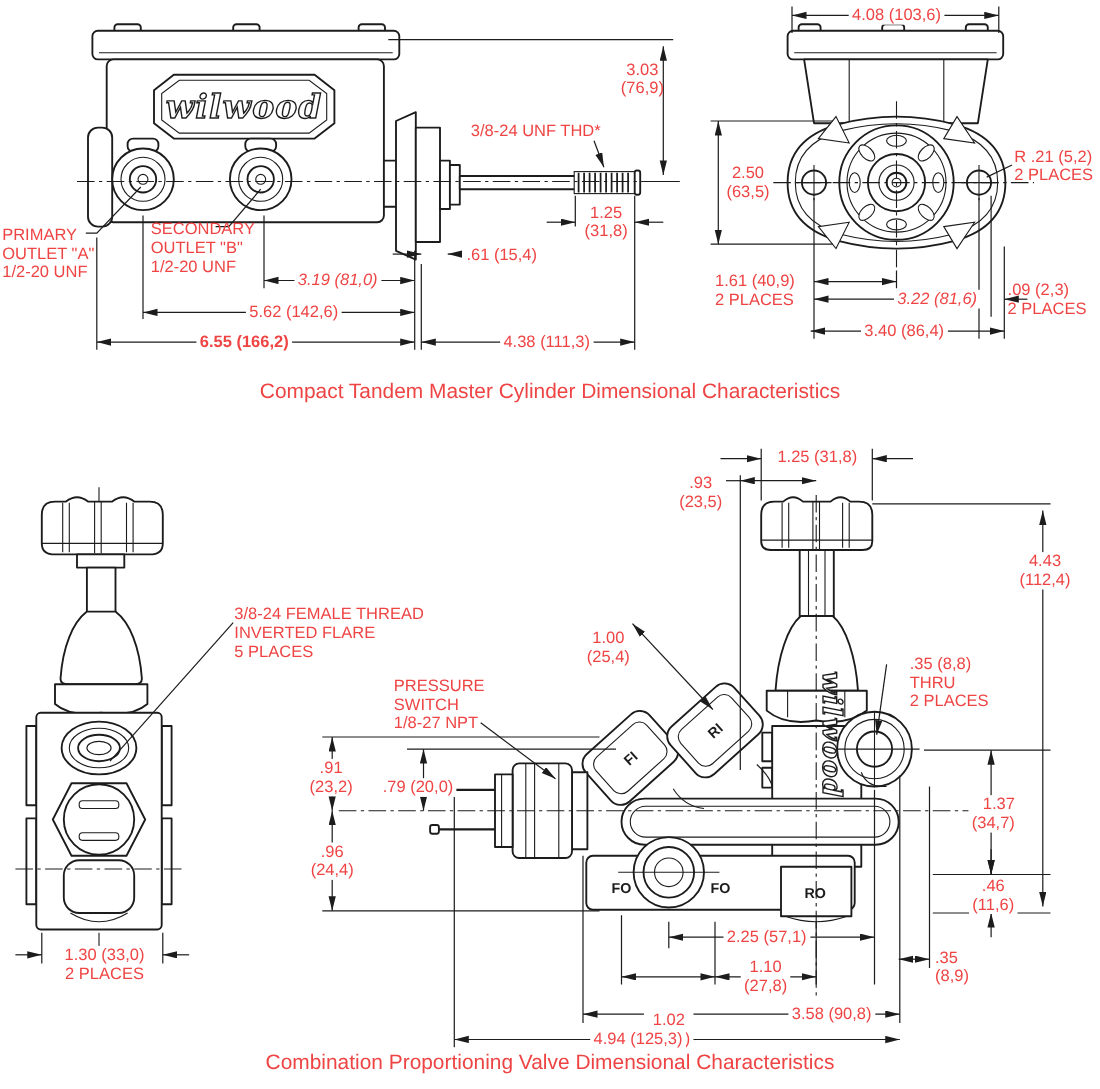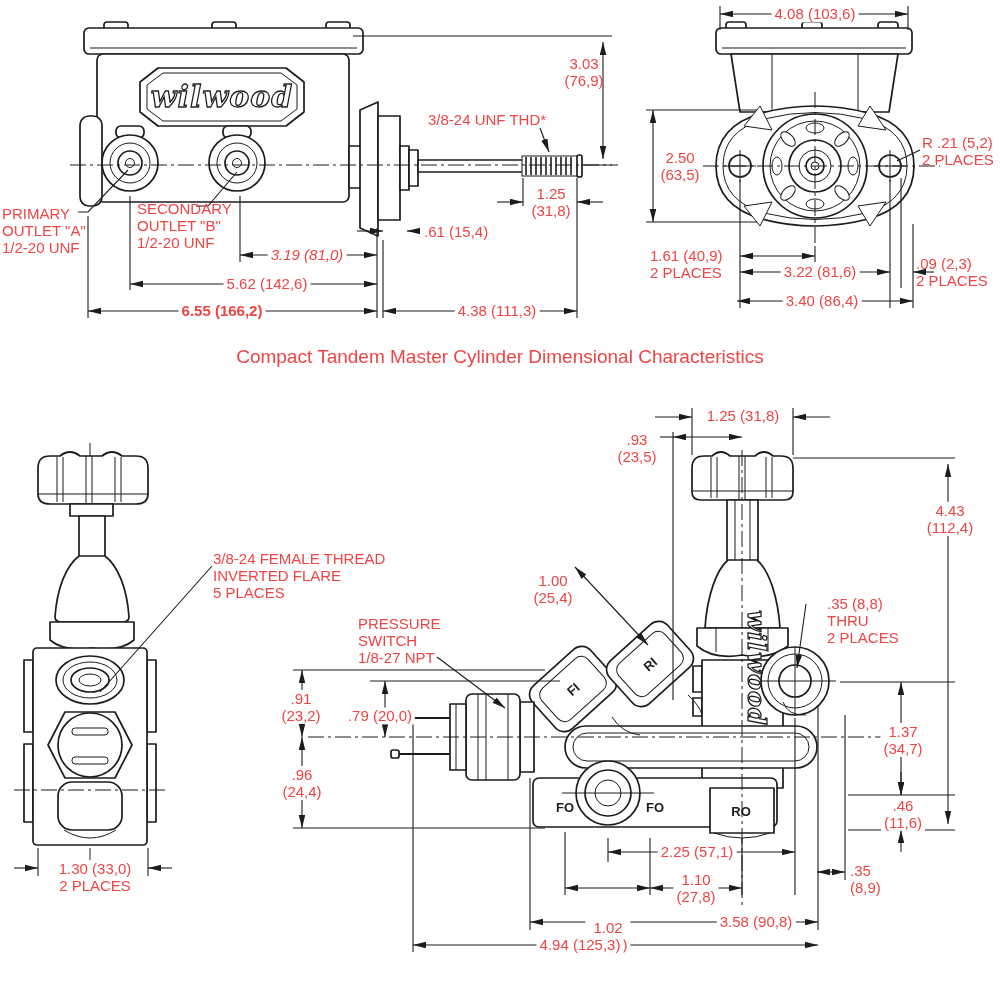--- a/index.html
+++ b/index.html
@@ -273,26 +273,27 @@
 <div class="lbl c bg" style="left:222px;top:311px;font-weight:bold;">6.55 (166,2)</div>
 <div class="lbl c bg" style="left:497px;top:311px;">4.38 (111,3)</div>
 
 <div class="lbl c bg" style="left:815px;top:14px;">4.08 (103,6)</div>
 <div class="lbl c" style="left:680px;top:166px;">2.50
 (63,5)</div>
 <div class="lbl" style="left:922px;top:134px;">R .21 (5,2)
 2 PLACES</div>
 <div class="lbl" style="left:650px;top:247px;">1.61 (40,9)
 2 PLACES</div>
-<div class="lbl c bg" style="left:820px;top:272px;">3.22 (81,6)</div>
+<div class="lbl c bg" style="left:852px;top:272px;font-style:italic;">3.22 (81,6)</div>
 <div class="lbl" style="left:916px;top:255px;">.09 (2,3)
 2 PLACES</div>
 <div class="lbl c bg" style="left:822px;top:301px;">3.40 (86,4)</div>
 
 <div class="lbl title c" style="left:500px;top:357px;width:700px;">Compact Tandem Master Cylinder Dimensional Characteristics</div>
+<div class="lbl title c" style="left:500px;top:967px;width:700px;">Combination Proportioning Valve Dimensional Characteristics</div>
 
 <div class="lbl c bg" style="left:95px;top:877px;">1.30 (33,0)
 2 PLACES</div>
 <div class="lbl" style="left:213px;top:550px;">3/8-24 FEMALE THREAD
 INVERTED FLARE
 5 PLACES</div>
 
 <div class="lbl c bg" style="left:743px;top:416px;">1.25 (31,8)</div>
 <div class="lbl c" style="left:637px;top:448px;">.93
 (23,5)</div>
@@ -304,21 +305,21 @@
 SWITCH
 1/8-27 NPT</div>
 <div class="lbl c bg" style="left:301px;top:707px;">.91
 (23,2)</div>
 <div class="lbl c bg" style="left:380px;top:716px;">.79 (20,0)</div>
 <div class="lbl c bg" style="left:302px;top:783px;">.96
 (24,4)</div>
 <div class="lbl" style="left:827px;top:595px;background:#fff;">.35 (8,8)
 THRU
 2 PLACES</div>
-<div class="lbl c bg" style="left:903px;top:740px;">1.37
+<div class="lbl c bg" style="left:903px;top:740px;text-align:right;">1.37
 (34,7)</div>
 <div class="lbl c bg" style="left:903px;top:814px;">.46
 (11,6)</div>
 <div class="lbl c bg" style="left:697px;top:852px;">2.25 (57,1)</div>
 <div class="lbl c bg" style="left:608px;top:936px;">1.02
 (25,8)</div>
 <div class="lbl c bg" style="left:696px;top:888px;">1.10
 (27,8)</div>
 <div class="lbl" style="left:850px;top:862px;">.35
 (8,9)</div>

